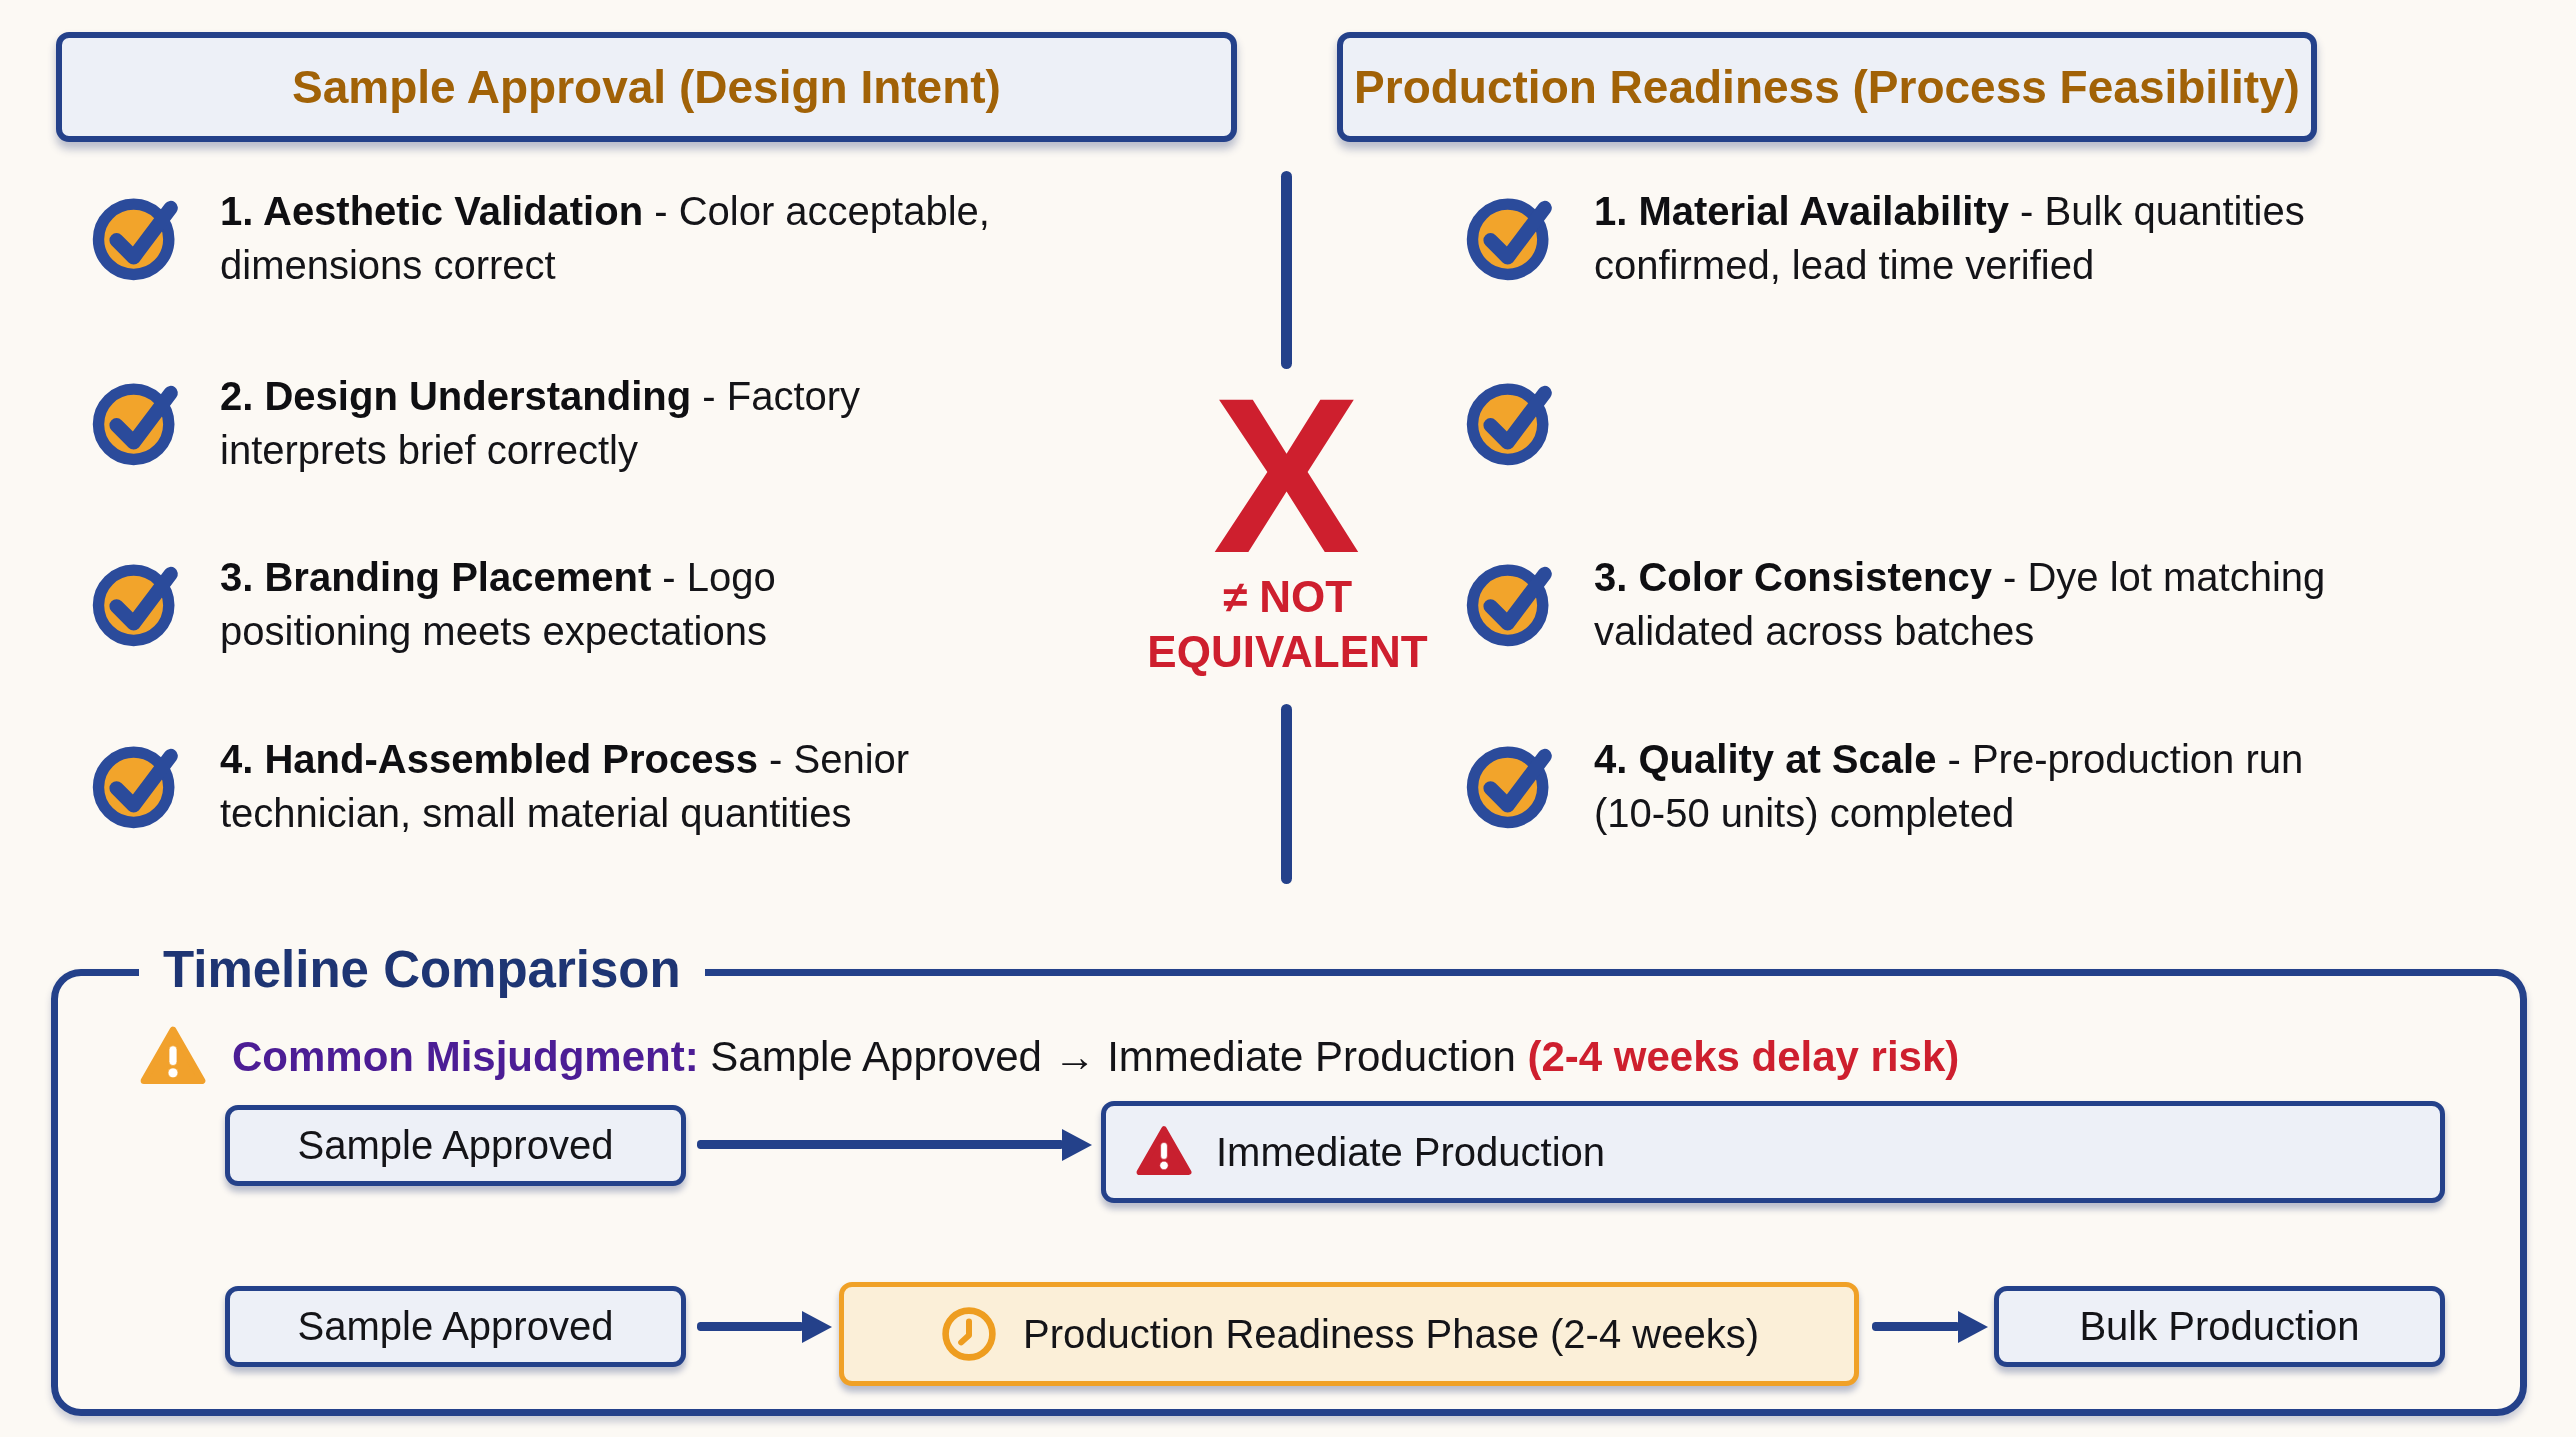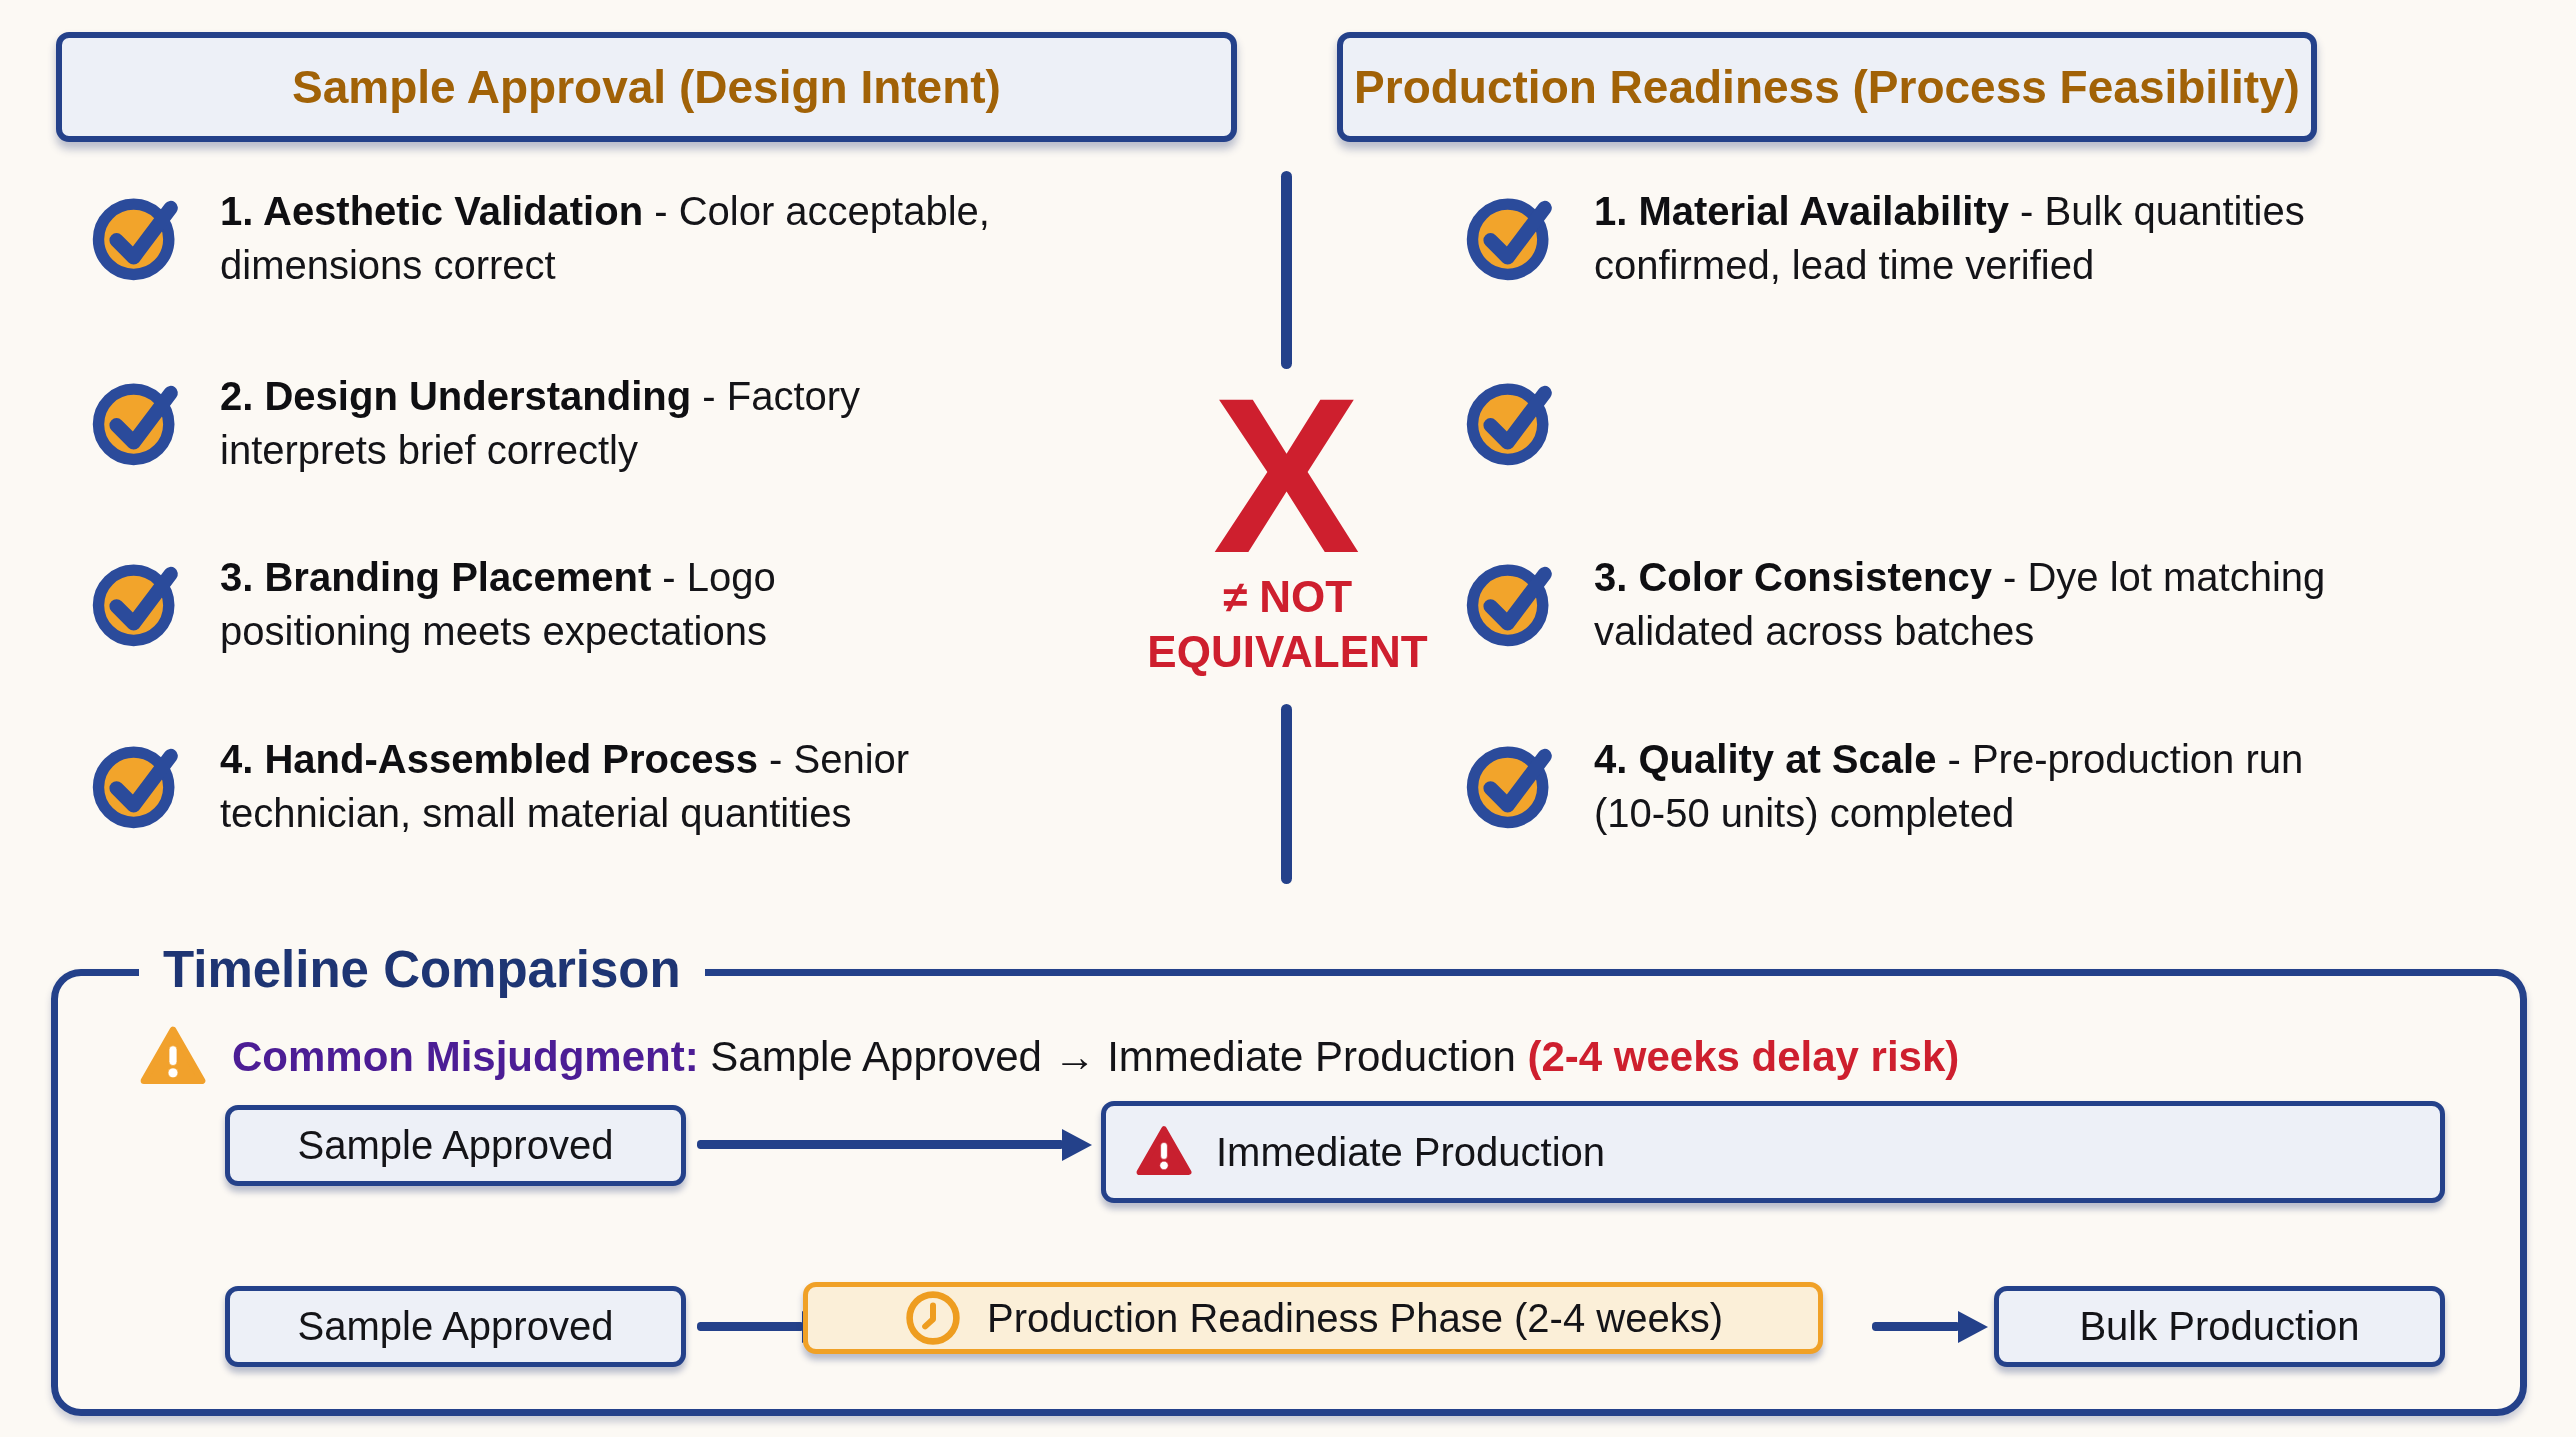--- a/index.html
+++ b/index.html
@@ -95,21 +95,21 @@
     border:5.6px solid var(--navy);
     border-radius:13px;
     display:flex;align-items:center;justify-content:center;gap:24px;
     font-size:40px;color:var(--text);
     box-shadow:0 5.6px 6.6px rgba(30,50,110,.30);
     white-space:nowrap;
   }
   .b-sa1{left:225px;top:1105px;width:461px;height:81px;}
   .b-ip {left:1101px;top:1101px;width:1344px;height:102px;justify-content:flex-start;padding-left:30px;}
   .b-sa2{left:225px;top:1286px;width:461px;height:81px;}
-  .b-pr {left:803px;top:1282px;width:1020px;height:72px;background:var(--orange-fill);border-color:var(--orange);}
+  .b-pr {left:839px;top:1282px;width:1020px;height:104px;background:var(--orange-fill);border-color:var(--orange);}
   .b-bp {left:1994px;top:1286px;width:451px;height:81px;}
 
   .arrow{position:absolute;height:9.4px;background:var(--navy);border-radius:3.7px;}
   .arrow::after{
     content:"";position:absolute;right:-28px;top:-11.2px;width:0;height:0;
     border-left:30px solid var(--navy);
     border-top:16px solid transparent;
     border-bottom:16px solid transparent;
   }
   .ar-1{left:697px;top:1140px;width:367px;}

